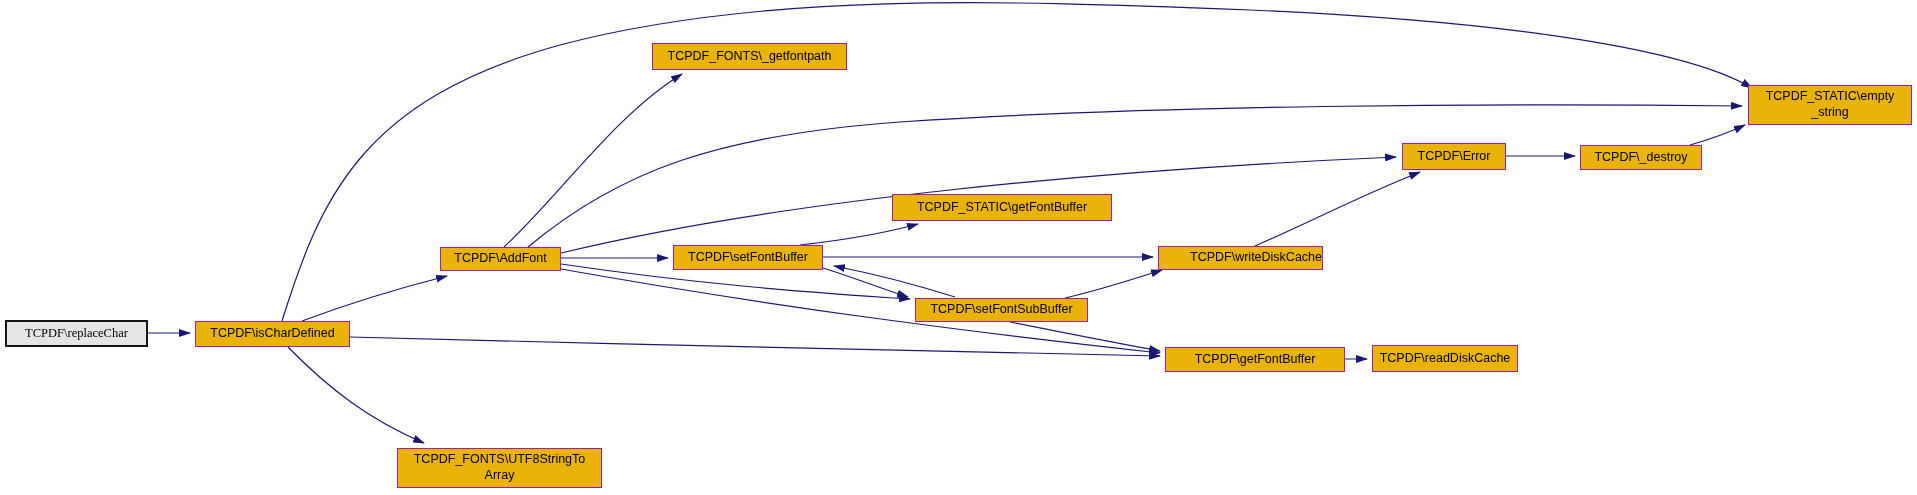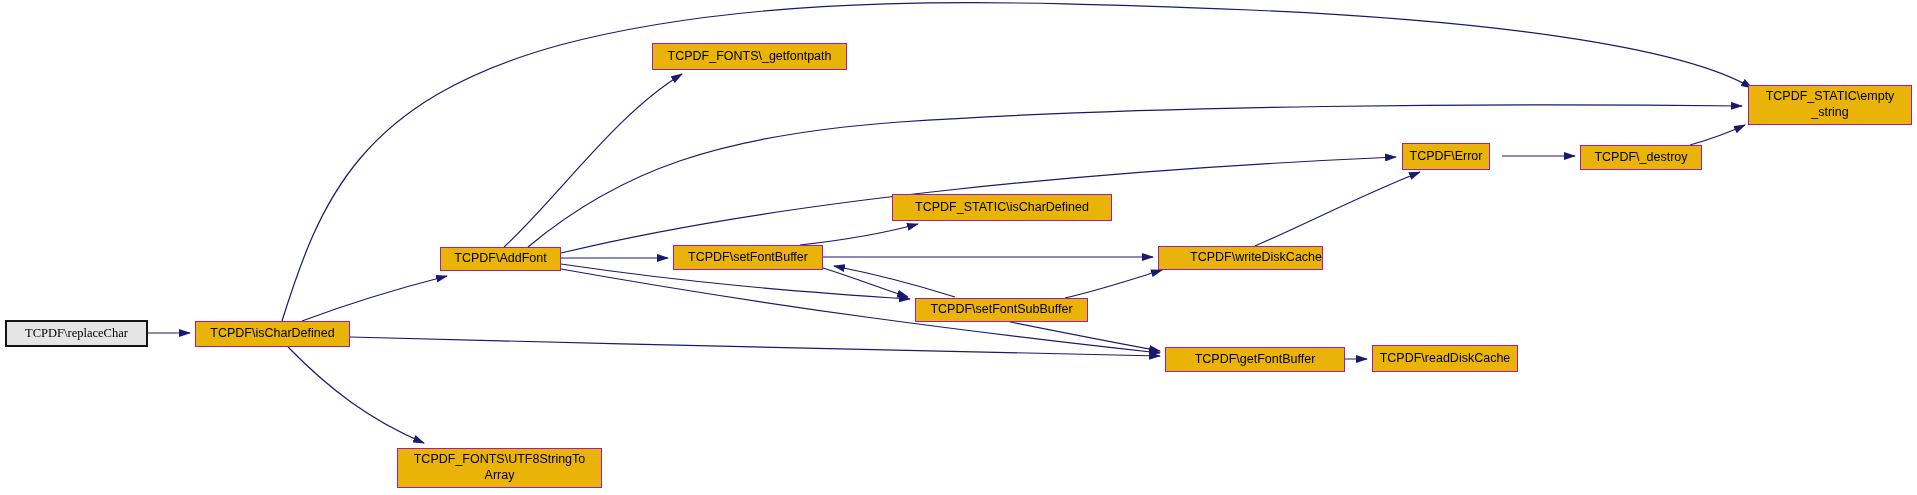--- a/index.html
+++ b/index.html
@@ -65,32 +65,32 @@
 
 <div class="node" style="left:440px;top:247px;width:121px;height:24px;">
   <span>TCPDF\AddFont</span>
 </div>
 
 <div class="node" style="left:673px;top:245px;width:150px;height:25px;">
   <span>TCPDF\setFontBuffer</span>
 </div>
 
 <div class="node" style="left:892px;top:194px;width:220px;height:27px;">
-  <span>TCPDF_STATIC\isCharDefined</span>
+  <span>TCPDF_STATIC\getFontBuffer</span>
 </div>
 
 <div class="node" style="left:915px;top:298px;width:173px;height:24px;">
   <span>TCPDF\setFontSubBuffer</span>
 </div>
 
 <div class="node" style="left:1158px;top:246px;width:165px;height:24px;align-items:flex-end;">
   <span>TCPDF\writeDiskCache</span>
 </div>
 
-<div class="node" style="left:1402px;top:143px;width:88px;height:27px;">
+<div class="node" style="left:1402px;top:143px;width:104px;height:27px;">
   <span>TCPDF\Error</span>
 </div>
 
 <div class="node" style="left:1580px;top:145px;width:122px;height:25px;">
   <span>TCPDF\_destroy</span>
 </div>
 
 <div class="node" style="left:1748px;top:85px;width:164px;height:40px;">
   <span>TCPDF_STATIC\empty</span>
   <span>_string</span>

